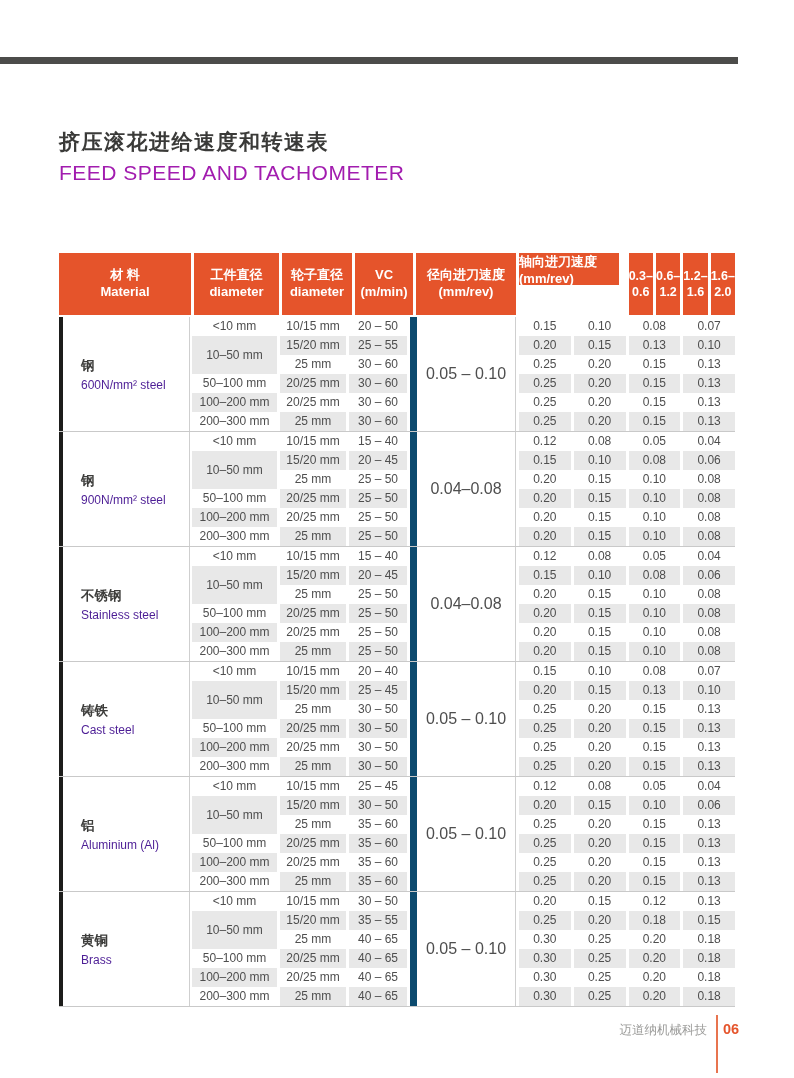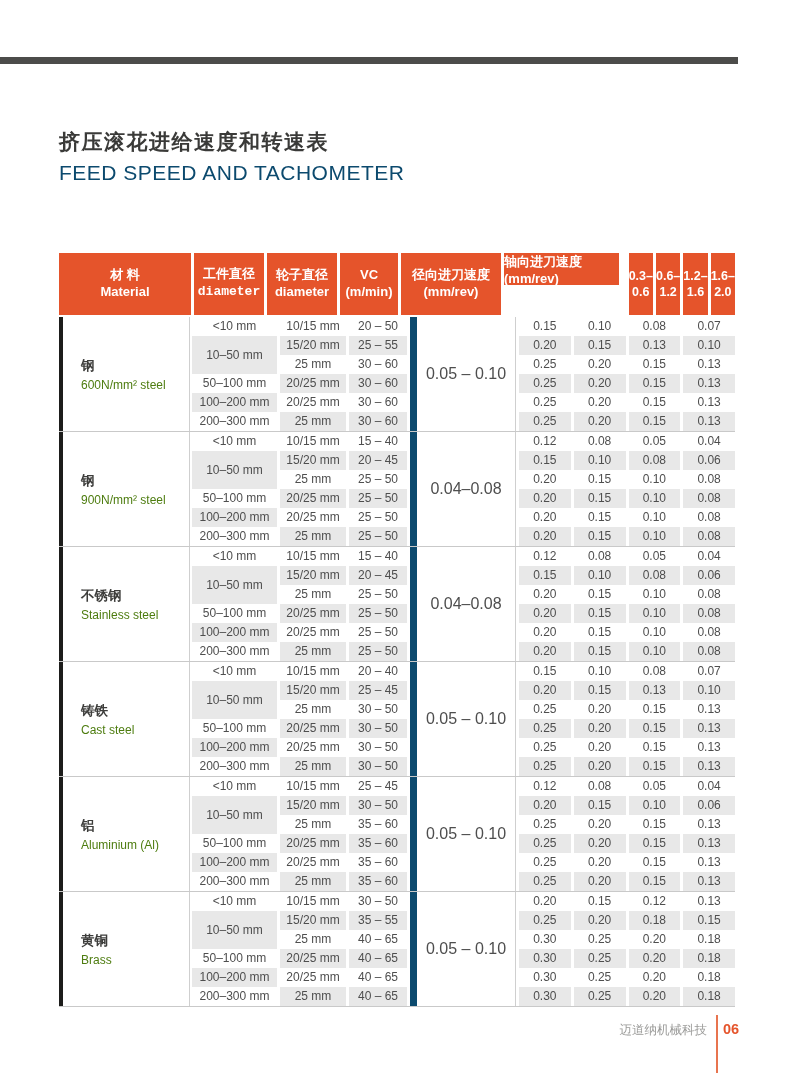--- a/index.html
+++ b/index.html
@@ -2,44 +2,44 @@
 <html><head>
 <meta charset="utf-8">
 <style>
   :root{ --accent:#E5542B; --stripe:#E8E8E8; --line:#C9C9C9; --txt:#4E4E4E; }
   html,body{margin:0;padding:0;background:#fff;}
   .page{position:relative;width:794px;height:1078px;background:#ffffff;overflow:hidden;
         font-family:"Liberation Sans",sans-serif;}
   .topbar{position:absolute;left:0;top:57px;width:738px;height:7px;background:#4C4C4A;}
   .titleblock{position:absolute;left:59px;top:128px;}
   .title-zh{margin:0;font-size:21px;font-weight:bold;color:#3A3A38;letter-spacing:1.5px;}
-  .title-en{font-size:21px;color:#0c4a6e;margin-top:5px;letter-spacing:0.5px;}
+  .title-en{font-size:21px;color:#a21caf;margin-top:5px;letter-spacing:0.5px;}
 
   .table{position:absolute;left:59px;top:253px;width:676px;}
   .thead{display:flex;gap:3px;height:62px;}
   .th{background:var(--accent);color:#fff;display:flex;flex-direction:column;justify-content:center;
       align-items:center;text-align:center;font-weight:bold;font-size:13px;line-height:1.3;}
   .th-mat{width:132px;}
-  .th-work{width:70px;font-family:Liberation Mono, monospace;}
+  .th-work{width:85px;}
   .th-wheel{width:70px;}
   .th-vc{width:58px;}
   .th-radial{width:100px;}
   .th-axial{flex:1;display:flex;flex-direction:row;gap:2px;}
   .axial-title{background:var(--accent);color:#fff;font-weight:bold;font-size:13px;height:32px;
       display:flex;align-items:center;justify-content:center;}
   .axial-sub{display:flex;gap:3px;flex:1;padding-left:8px;}
   .axsub{flex:1;font-size:12.5px;}
 
   .tbody{margin-top:2px;}
   .section{display:flex;height:114px;border-bottom:1px solid var(--line);position:relative;}
   .mat-cell{width:131px;border-right:1px solid #CFCFCF;position:relative;display:flex;
       flex-direction:column;justify-content:center;padding-left:22px;box-sizing:border-box;}
   .mat-bar{position:absolute;left:0;top:0;bottom:0;width:4px;background:#1D1D1B;}
   .mat-zh{font-size:13.5px;font-weight:bold;color:#3D3D3B;}
-  .mat-en{font-size:12px;color:#4d7c0f;margin-top:3px;}
+  .mat-en{font-size:12px;color:#4c1d95;margin-top:3px;}
   .cols-left{display:flex;gap:3px;margin-left:2px;}
   .col{display:flex;flex-direction:column;}
   .col-work{width:85px;}
   .col-wheel{width:66px;}
   .col-vc{width:58px;}
   .cell{font-size:12px;color:var(--txt);text-align:center;height:19px;line-height:19px;white-space:nowrap;}
   .cell.tall{height:38px;line-height:38px;}
   .cell.shade{background:var(--stripe);}
   .radial-cell{width:98px;margin-left:3px;border-left:7px solid #0c4a6e;border-right:1px solid #CFCFCF;
       display:flex;align-items:center;justify-content:center;font-size:16px;color:var(--txt);}

